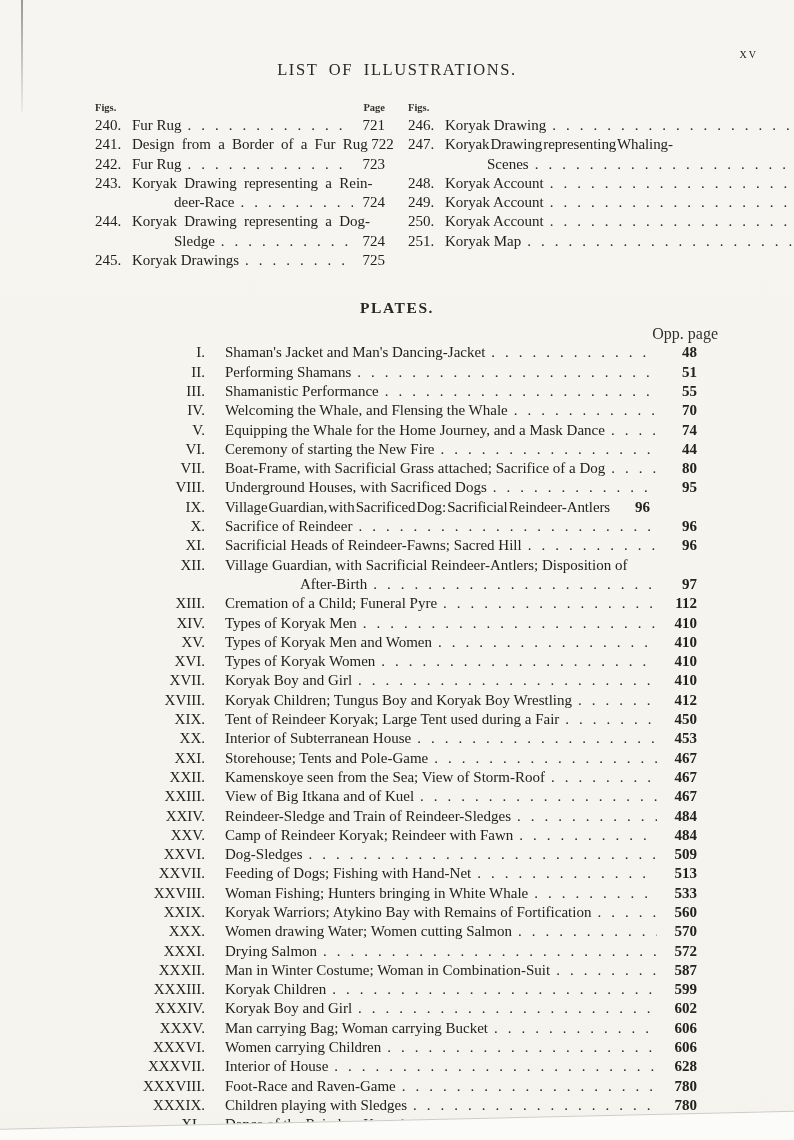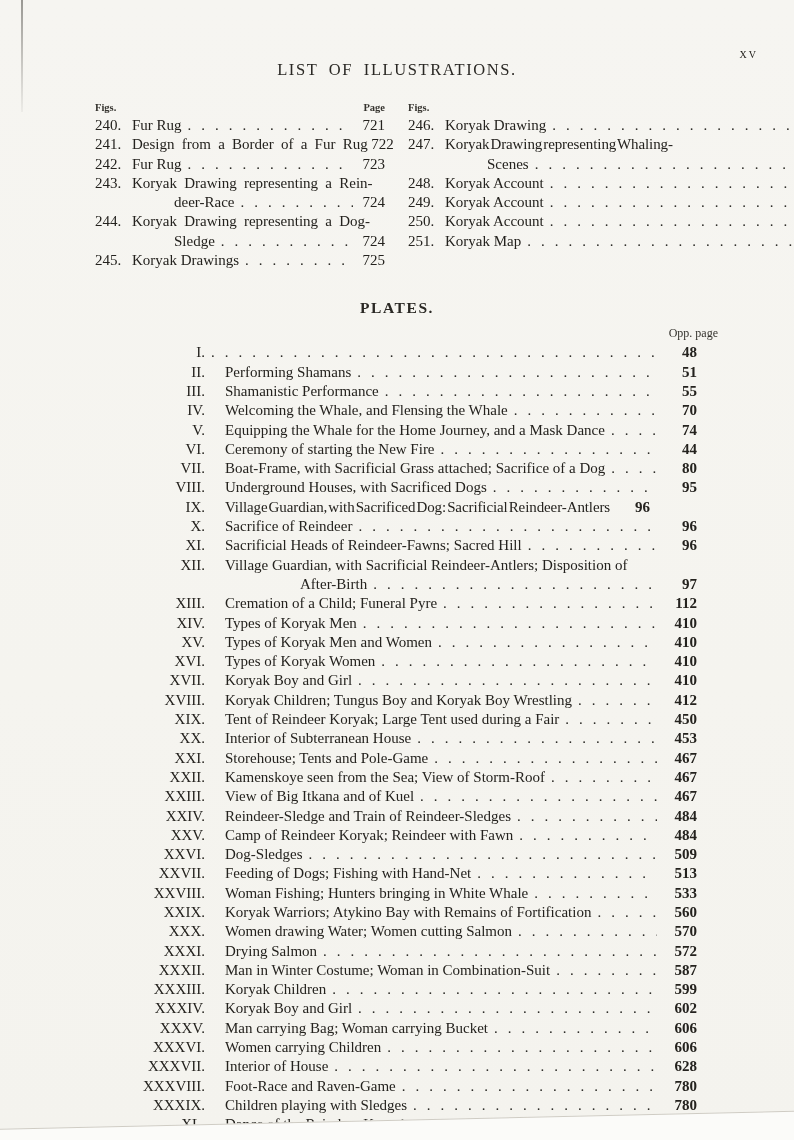--- a/index.html
+++ b/index.html
@@ -52,21 +52,21 @@
   .ml-auto { margin-left:auto; }
   .spread { word-spacing:3.5px; }
   .tight { word-spacing:-2.6px; letter-spacing:-0.1px; }
 
   .plates-heading {
     text-align:center; font-size:15.5px; letter-spacing:1.6px;
     margin-top:29px; color:#2a2824;font-weight:bold;
   }
   .plates { margin:10px 97px 0 100px; }
   .opp-header {
-    text-align:right; margin-right:-21px; font-size:12px;
+    text-align:right; margin-right:-21px; font-size:16px;
     line-height:13px; margin-bottom:3px; color:#34322d;
   }
   .prow { display:flex; align-items:baseline; line-height:19.3px; font-size:15px; }
   .pnum { width:105px; flex:none; text-align:right; }
   .ptitle { margin-left:20px; flex:0 1 auto; white-space:nowrap; }
   .ptitle.pindent { padding-left:75px; }
   .ppage { flex:none; margin-left:8px; min-width:32px; text-align:right;font-weight:bold; }
 </style>
 </head>
 <body>
@@ -179,20 +179,21 @@
     </div>
   </div>
 
   <div class="plates-heading">PLATES.</div>
 
   <div class="plates">
     <div class="opp-header">Opp. page</div>
     <div id="plates-list">
         <div class="prow">
           <span class="pnum">I.</span>
+          <span class="ptitle">Shaman's Jacket and Man's Dancing-Jacket</span>
           <span class="leader">..........................................................................................</span>
           <span class="ppage">48</span>
         </div>
         <div class="prow">
           <span class="pnum">II.</span>
           <span class="ptitle">Performing Shamans</span>
           <span class="leader">..........................................................................................</span>
           <span class="ppage">51</span>
         </div>
         <div class="prow">

